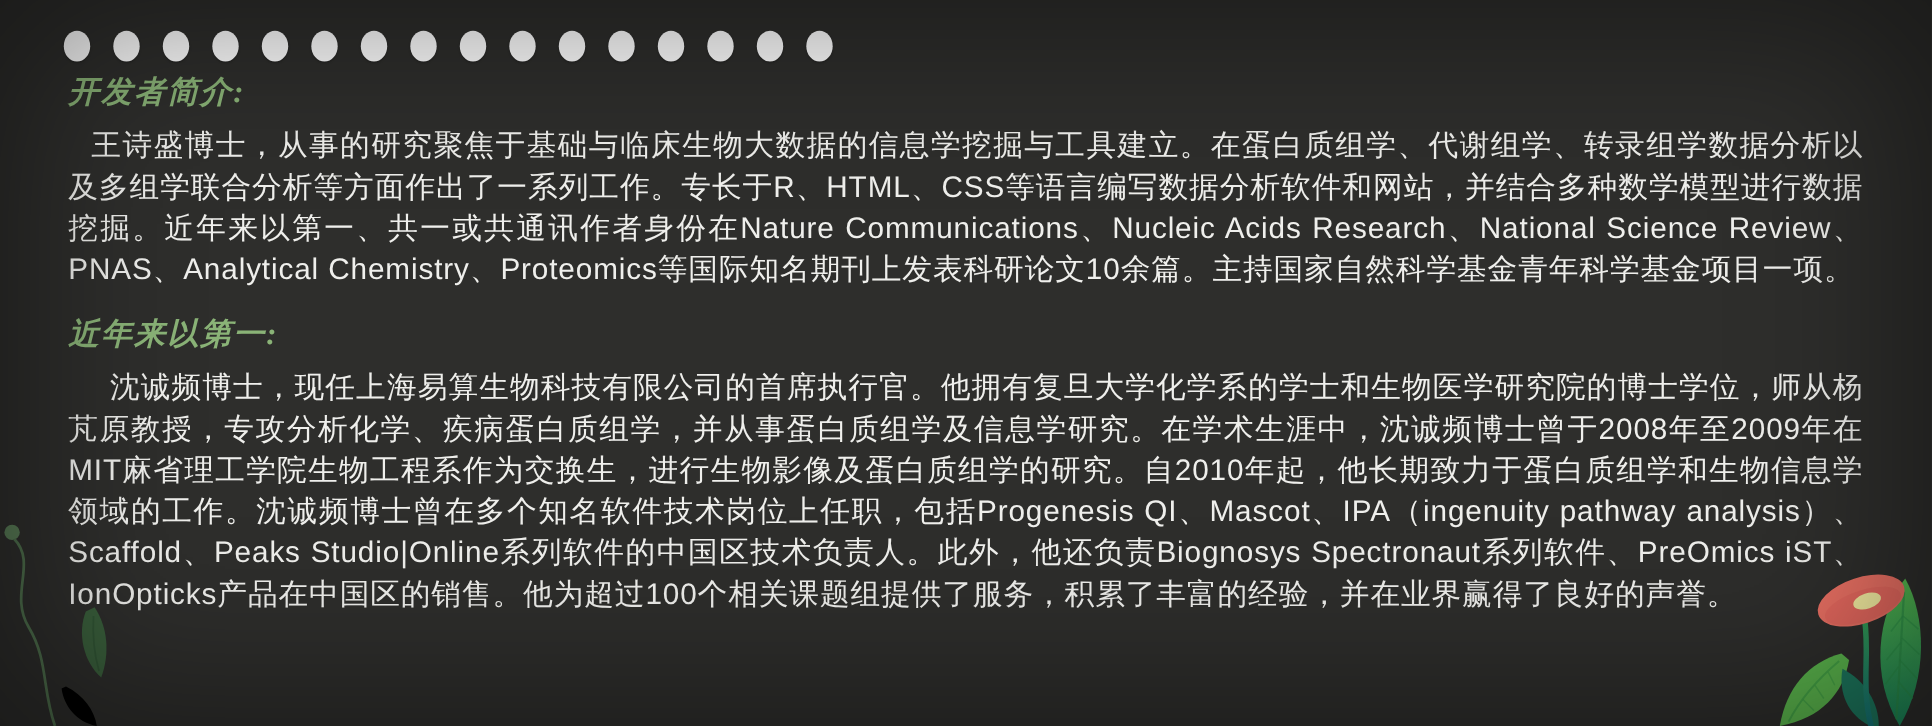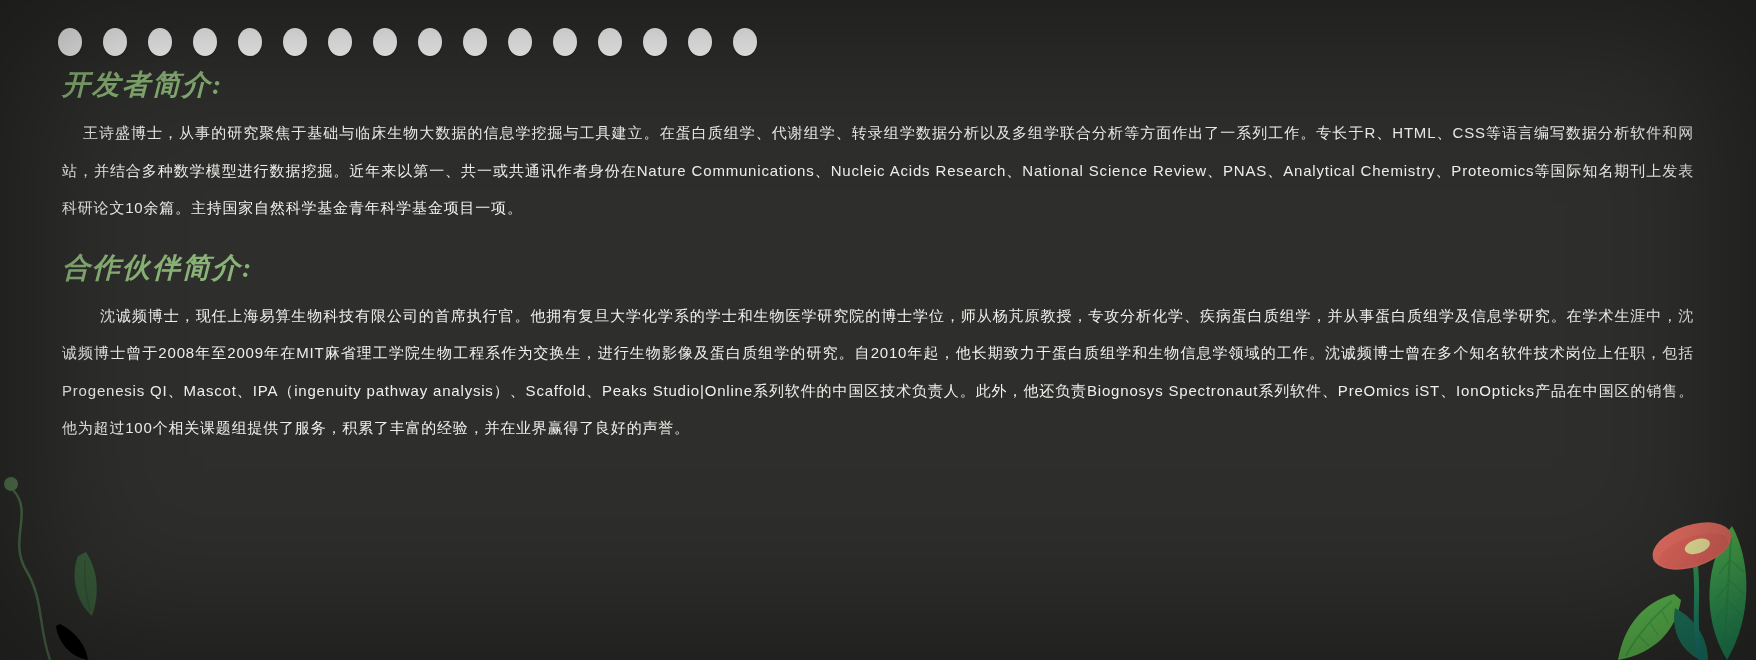--- a/index.html
+++ b/index.html
@@ -34,21 +34,21 @@
   }
   .section-heading{
     font-family:Liberation Serif, serif;
     font-style:italic;font-weight:bold;
     font-size:28px;line-height:34px;
     color:var(--heading);
     letter-spacing:2px;
     margin:0 0 12px 0;
   }
   .section-body{
-    font-size:15px;line-height:37.5px;
+    font-size:27px;line-height:37.5px;
     color:var(--text);
     text-align:justify;
     letter-spacing:0.8px;
     margin:0 0 24px 0;
   }
   .indent-1{text-indent:21px;}
   .indent-2{text-indent:38px;}
   .partner{margin-top:8px;}
   .vine-svg{position:absolute;left:0;bottom:0;width:112px;height:186px;}
   .flower-svg{position:absolute;right:0;bottom:0;width:176px;height:162px;}
@@ -77,21 +77,21 @@
       <span class="dot" style="background: rgb(255, 255, 255);"></span>
     </div>
 
   <div class="content">
     <section>
       <h2 class="section-heading">开发者简介:</h2>
       <p class="section-body indent-1">王诗盛博士，从事的研究聚焦于基础与临床生物大数据的信息学挖掘与工具建立。在蛋白质组学、代谢组学、转录组学数据分析以及多组学联合分析等方面作出了一系列工作。专长于R、HTML、CSS等语言编写数据分析软件和网站，并结合多种数学模型进行数据挖掘。近年来以第一、共一或共通讯作者身份在Nature Communications、Nucleic Acids Research、National Science Review、PNAS、Analytical Chemistry、Proteomics等国际知名期刊上发表科研论文10余篇。主持国家自然科学基金青年科学基金项目一项。</p>
     </section>
 
     <section class="partner">
-      <h2 class="section-heading">合作伙伴简介:</h2>
+      <h2 class="section-heading">近年来以第一:</h2>
       <p class="section-body indent-2">沈诚频博士，现任上海易算生物科技有限公司的首席执行官。他拥有复旦大学化学系的学士和生物医学研究院的博士学位，师从杨芃原教授，专攻分析化学、疾病蛋白质组学，并从事蛋白质组学及信息学研究。在学术生涯中，沈诚频博士曾于2008年至2009年在MIT麻省理工学院生物工程系作为交换生，进行生物影像及蛋白质组学的研究。自2010年起，他长期致力于蛋白质组学和生物信息学领域的工作。沈诚频博士曾在多个知名软件技术岗位上任职，包括Progenesis QI、Mascot、IPA（ingenuity pathway analysis）、Scaffold、Peaks Studio|Online系列软件的中国区技术负责人。此外，他还负责Biognosys Spectronaut系列软件、PreOmics iST、IonOpticks产品在中国区的销售。他为超过100个相关课题组提供了服务，积累了丰富的经验，并在业界赢得了良好的声誉。</p>
     </section>
   </div>
 
   <svg class="vine-svg" viewBox="0 0 112 186" xmlns="http://www.w3.org/2000/svg" aria-hidden="true">
     <circle cx="11" cy="10" r="7" fill="#587a55"></circle>
     <path d="M13,16 C34,38 8,66 26,96 C44,126 38,152 50,186" stroke="#4e6e4c" stroke-width="2.5" fill="none"></path>
     <path d="M86,78 C98,96 100,120 92,142 C76,128 70,102 78,82 Z" fill="#3a5f3c"></path>
     <path d="M85,86 C84,104 86,122 90,136" stroke="#2f5233" stroke-width="1.5" fill="none" opacity="0.8"></path>
     <path d="M60,150 C76,158 86,172 88,186 C70,183 58,168 56,152 Z" fill="#30543-4"></path>

